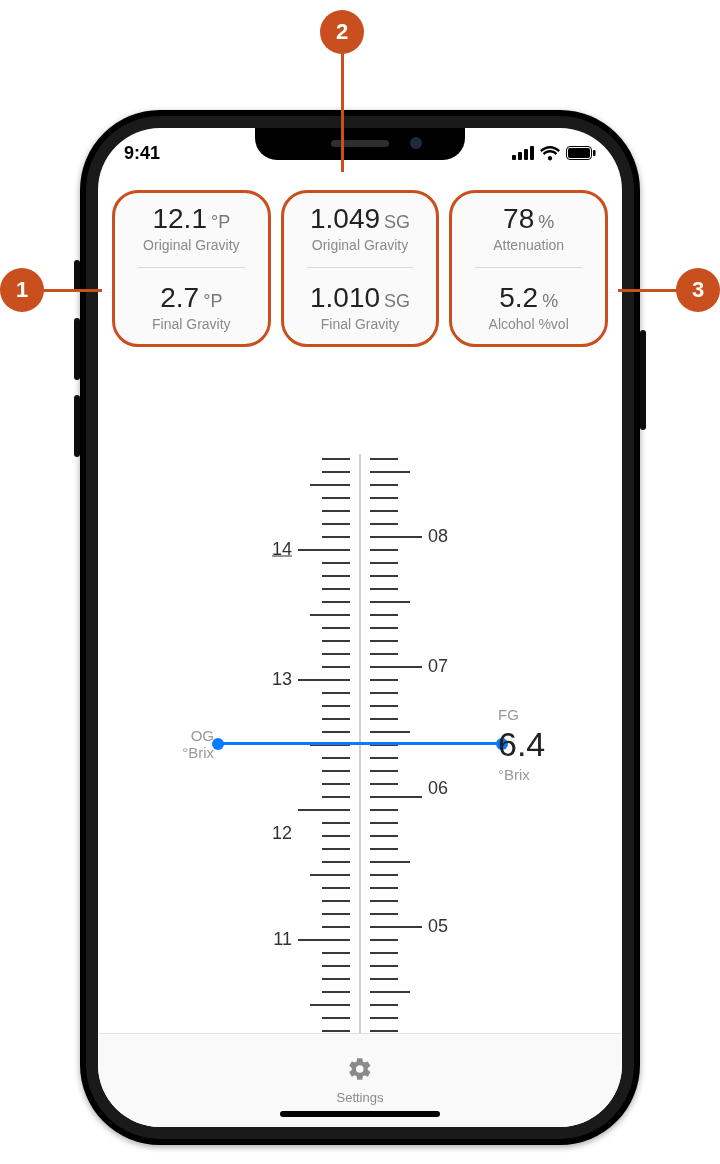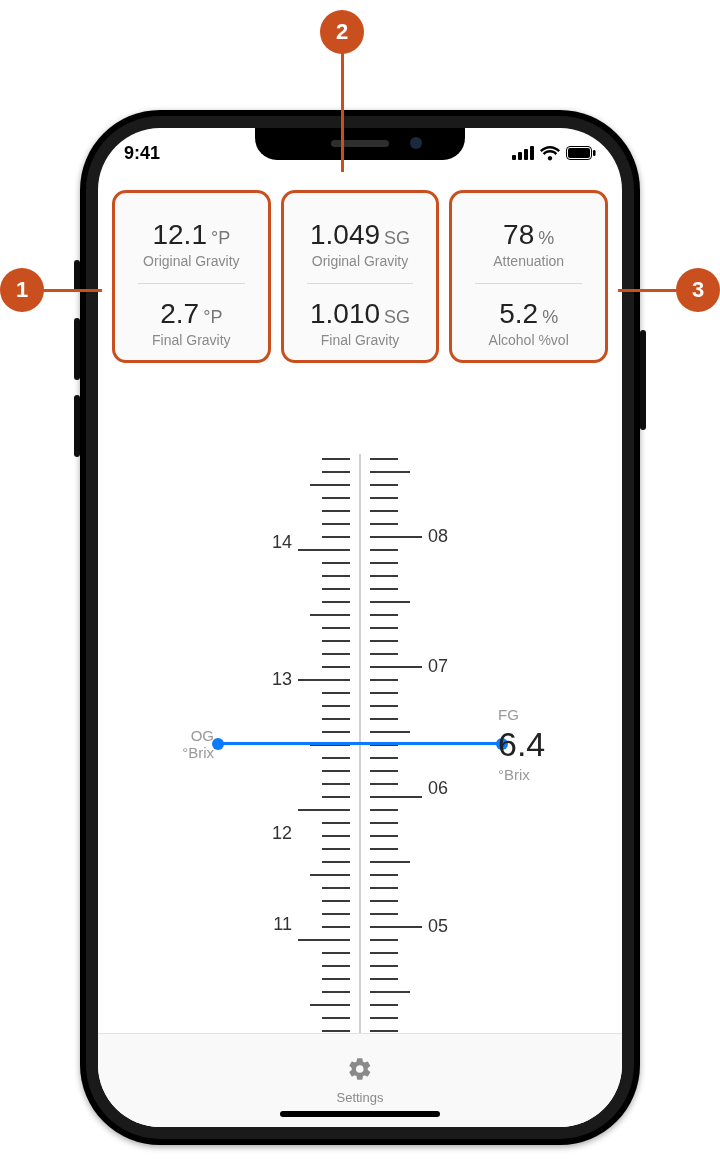--- a/index.html
+++ b/index.html
@@ -58,22 +58,22 @@
   }
   .status .right { display: flex; align-items: center; gap: 6px; }
   .status svg { display: block; }
 
   
   .cards {
     position: absolute; top: 62px; left: 14px; right: 14px;
     display: flex; gap: 10px;
   }
   .card {
-    flex: 1 1 0; border: 3px solid #c9501e; border-radius: 14px;
-    padding: 26px 0 12px; display: flex; flex-direction: column; align-items: center;
+    flex: 1 1 0; border: 3px solid #c9501e; border-radius: 26px;
+    padding: 10px 0 12px; display: flex; flex-direction: column; align-items: center;
     background: #fafafa;
   }
   .card .val { font-size: 28px; color: #222; font-weight: 400; display: flex; align-items: baseline; gap: 2px; }
   .card .val .unit { font-size: 18px; color: #777; margin-left: 2px; }
   .card .lbl { font-size: 14px; color: #8a8a8a; margin-top: 2px; }
   .card hr { width: 70%; border: none; border-top: 1px solid #d9d9d9; margin: 14px 0; }
 
   
   .modes {
     position: absolute; top: 270px; left: 0; right: 0; height: 56px;
@@ -248,21 +248,21 @@
         <div class="vaxis"></div>
         <div class="col left" id="col-left">
             <div class="tick minor" style="top: 576px;"></div>
             <div class="tick minor" style="top: 563px;"></div>
             <div class="tick mid" style="top: 550px;"></div>
             <div class="tick minor" style="top: 537px;"></div>
             <div class="tick minor" style="top: 524px;"></div>
             <div class="tick minor" style="top: 511px;"></div>
             <div class="tick minor" style="top: 498px;"></div>
             <div class="tick major" style="top: 485px;"></div>
-            <div class="tlabel" style="top: 470px;">11</div>
+            <div class="tlabel" style="top: 485px;">11</div>
             <div class="tick minor" style="top: 472px;"></div>
             <div class="tick minor" style="top: 459px;"></div>
             <div class="tick minor" style="top: 446px;"></div>
             <div class="tick minor" style="top: 433px;"></div>
             <div class="tick mid" style="top: 420px;"></div>
             <div class="tick minor" style="top: 407px;"></div>
             <div class="tick minor" style="top: 394px;"></div>
             <div class="tick minor" style="top: 381px;"></div>
             <div class="tick minor" style="top: 368px;"></div>
             <div class="tick major" style="top: 355px;"></div>
@@ -281,21 +281,21 @@
             <div class="tick minor" style="top: 212px;"></div>
             <div class="tick minor" style="top: 199px;"></div>
             <div class="tick minor" style="top: 186px;"></div>
             <div class="tick minor" style="top: 173px;"></div>
             <div class="tick mid" style="top: 160px;"></div>
             <div class="tick minor" style="top: 147px;"></div>
             <div class="tick minor" style="top: 134px;"></div>
             <div class="tick minor" style="top: 121px;"></div>
             <div class="tick minor" style="top: 108px;"></div>
             <div class="tick major" style="top: 95px;"></div>
-            <div class="tlabel" style="top: 88px;">14</div>
+            <div class="tlabel" style="top: 95px; text-decoration: underline;">14</div>
             <div class="tick minor" style="top: 82px;"></div>
             <div class="tick minor" style="top: 69px;"></div>
             <div class="tick minor" style="top: 56px;"></div>
             <div class="tick minor" style="top: 43px;"></div>
             <div class="tick mid" style="top: 30px;"></div>
             <div class="tick minor" style="top: 17px;"></div>
             <div class="tick minor" style="top: 4px;"></div>
           </div>
         <div class="col right" id="col-right">
             <div class="tick minor" style="top: 576px;"></div>

